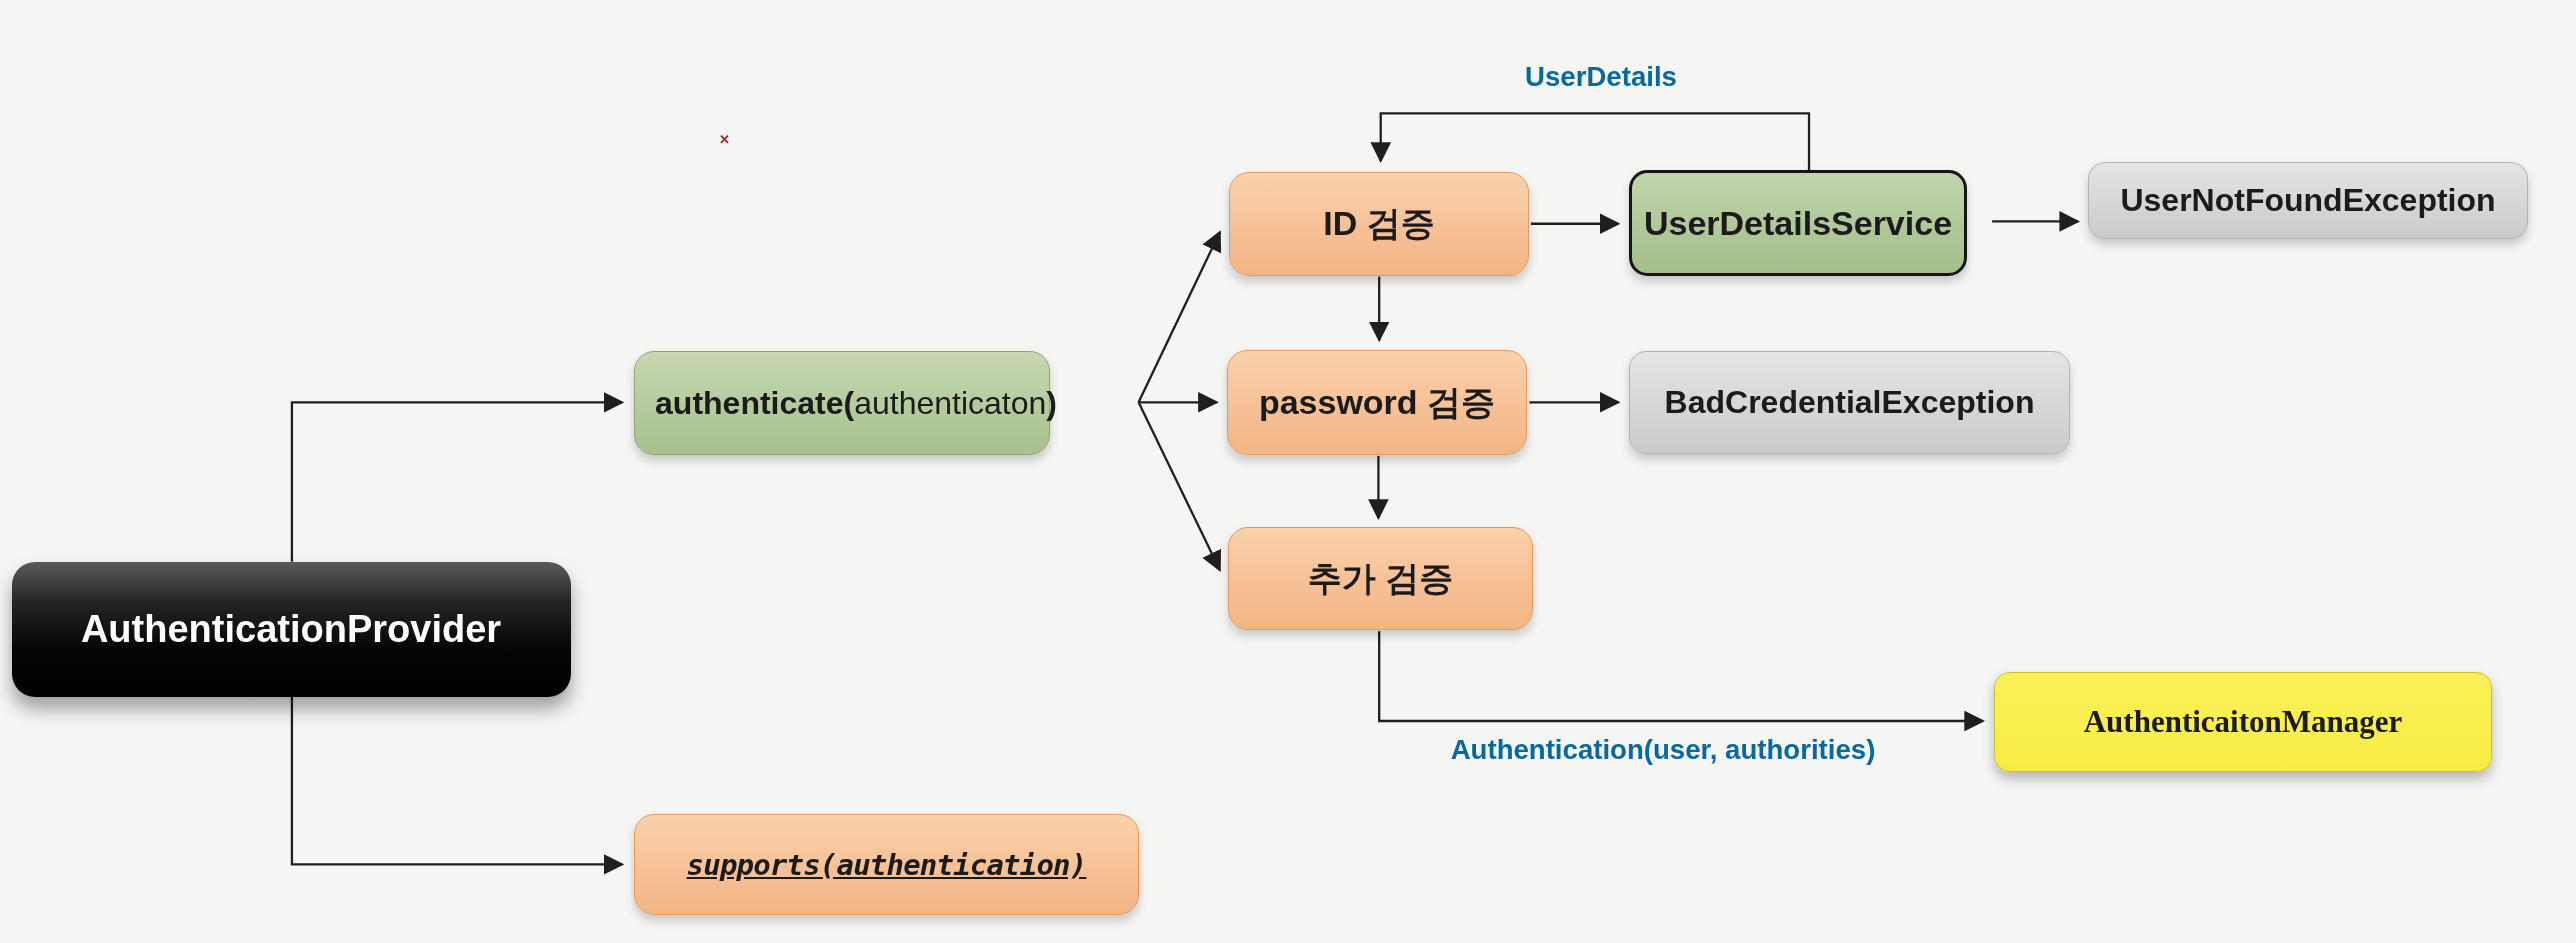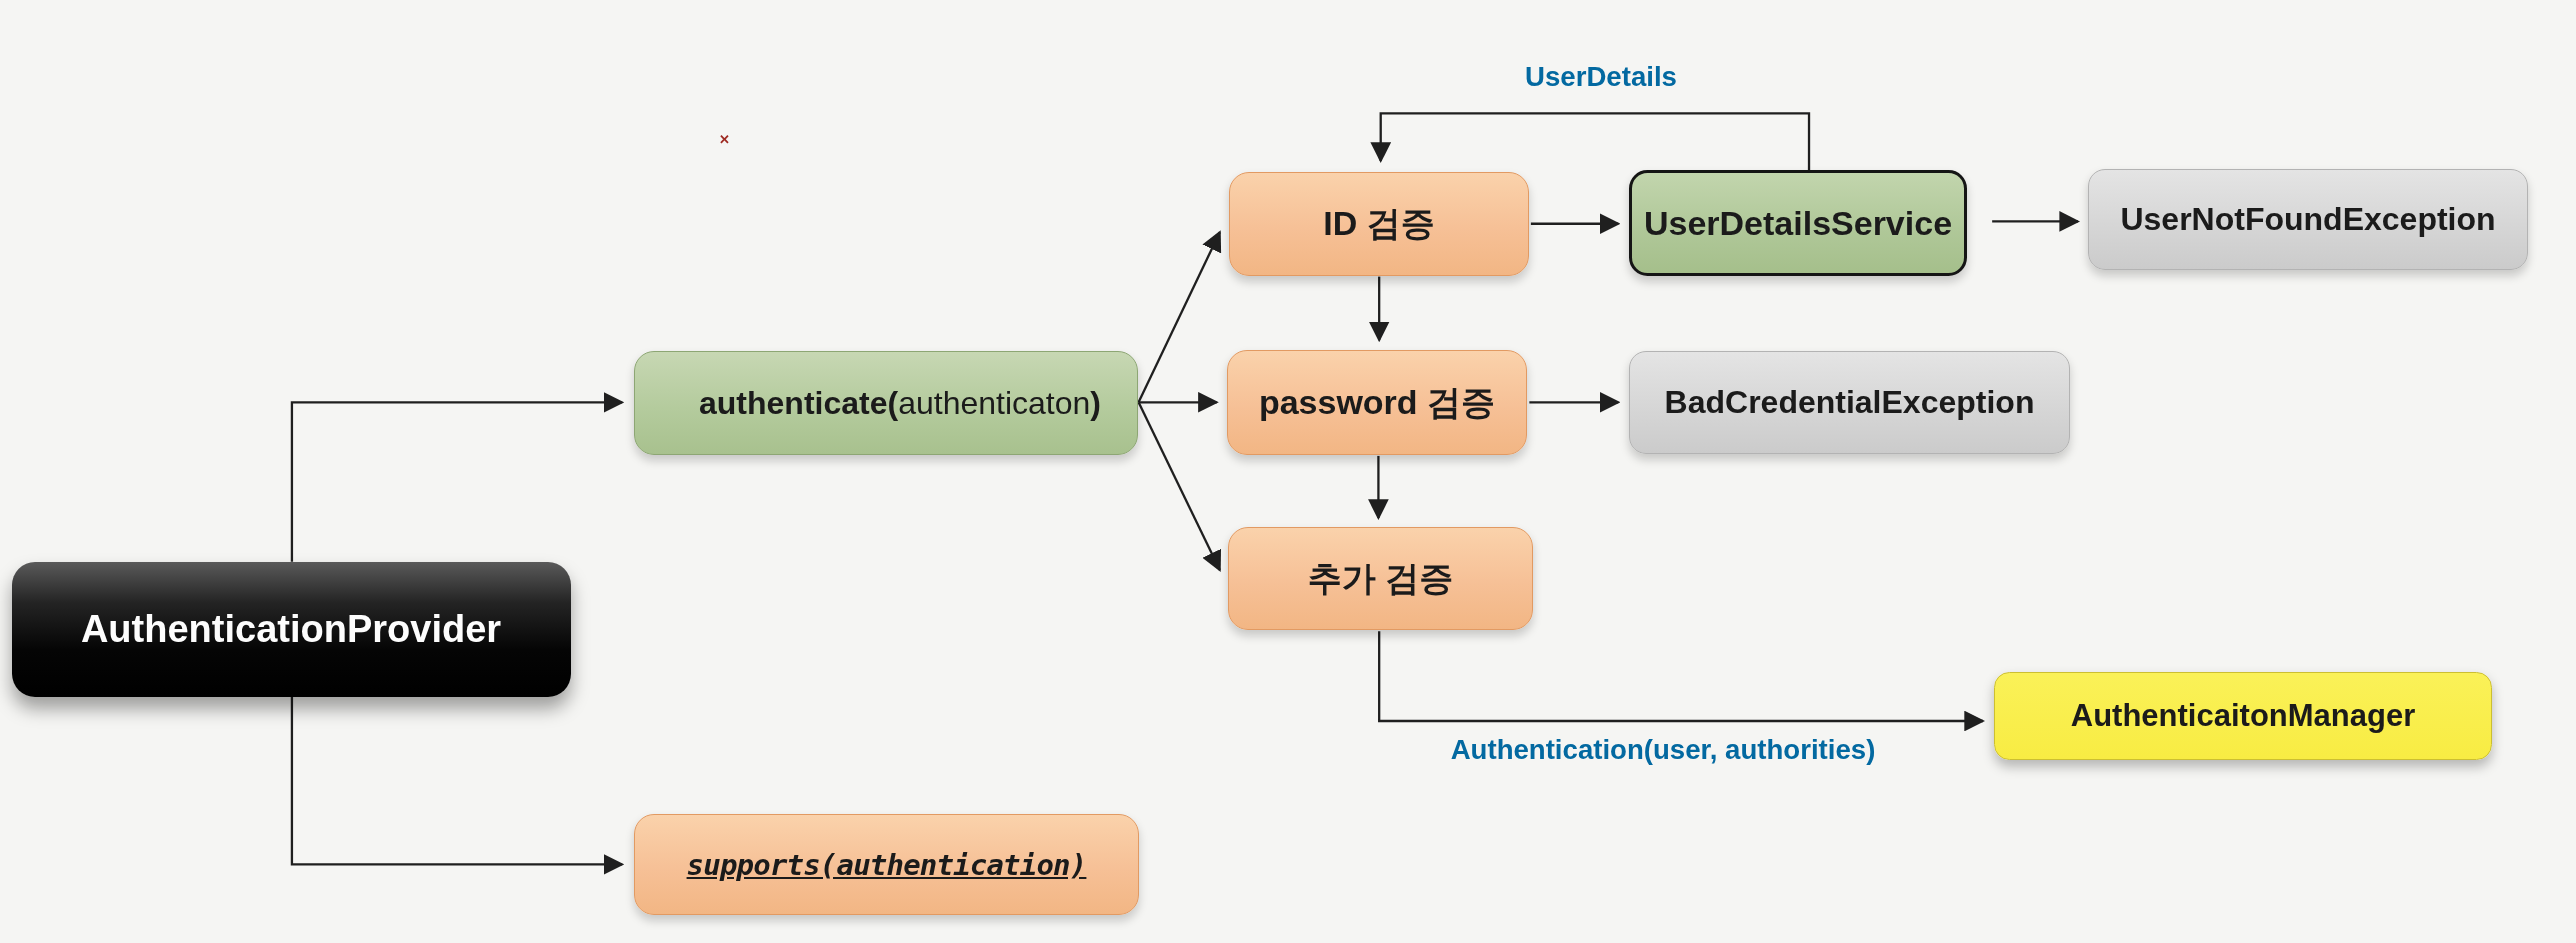--- a/index.html
+++ b/index.html
@@ -105,49 +105,49 @@
       <path d="M 1996 525 L 2112 525" marker-end="url(#arrow)"></path>
       <path d="M 2361 224 L 2361 148 L 1802 148 L 1802 210" marker-end="url(#arrow)"></path>
       <path d="M 1800 824 L 1800 941 L 2588 941" marker-end="url(#arrow)"></path>
     </g>
   </svg>
 
   <div class="node black" style="left:11.5px;top:562px;width:559px;height:135px;">
     <span>AuthenticationProvider</span>
   </div>
 
-  <div class="node green" style="left:634px;top:351px;width:504px;height:104px;padding-left:28px;">
+  <div class="node green" style="left:634px;top:351px;width:416px;height:104px;padding-left:28px;">
     <span><span>authenticate(</span><span class="normal">authenticaton</span><span>)</span></span>
   </div>
 
   <div class="node orange" style="left:1229px;top:172px;width:300px;height:104px;">
     <span>ID 검증</span>
   </div>
 
   <div class="node green-bordered" style="left:1629px;top:170px;width:338px;height:106px;">
     <span>UserDetailsService</span>
   </div>
 
-  <div class="node gray" style="left:2088px;top:169px;width:440px;height:101px;">
+  <div class="node gray" style="left:2088px;top:162px;width:440px;height:77px;">
     <span>UserNotFoundException</span>
   </div>
 
   <div class="node orange" style="left:1227px;top:350px;width:300px;height:105px;">
     <span>password 검증</span>
   </div>
 
   <div class="node gray" style="left:1629px;top:351px;width:441px;height:103px;">
     <span>BadCredentialException</span>
   </div>
 
   <div class="node orange" style="left:1228px;top:527px;width:305px;height:103px;">
     <span>추가 검증</span>
   </div>
 
-  <div class="node yellow" style="left:1994px;top:672px;width:498px;height:88px;">
+  <div class="node yellow" style="left:1994px;top:672px;width:498px;height:100px;font-family:Liberation Serif, serif;">
     <span>AuthenticaitonManager</span>
   </div>
 
   <div class="node orange" style="left:634px;top:814px;width:505px;height:101px;text-decoration:underline;">
     <span class="supports-font">supports(authentication)</span>
   </div>
 
   <div class="edge-label" style="left:1440px;top:61px;width:322px;">UserDetails</div>
 
   <div class="edge-label" style="left:1372px;top:734px;width:582px;">Authentication(user, authorities)</div>

